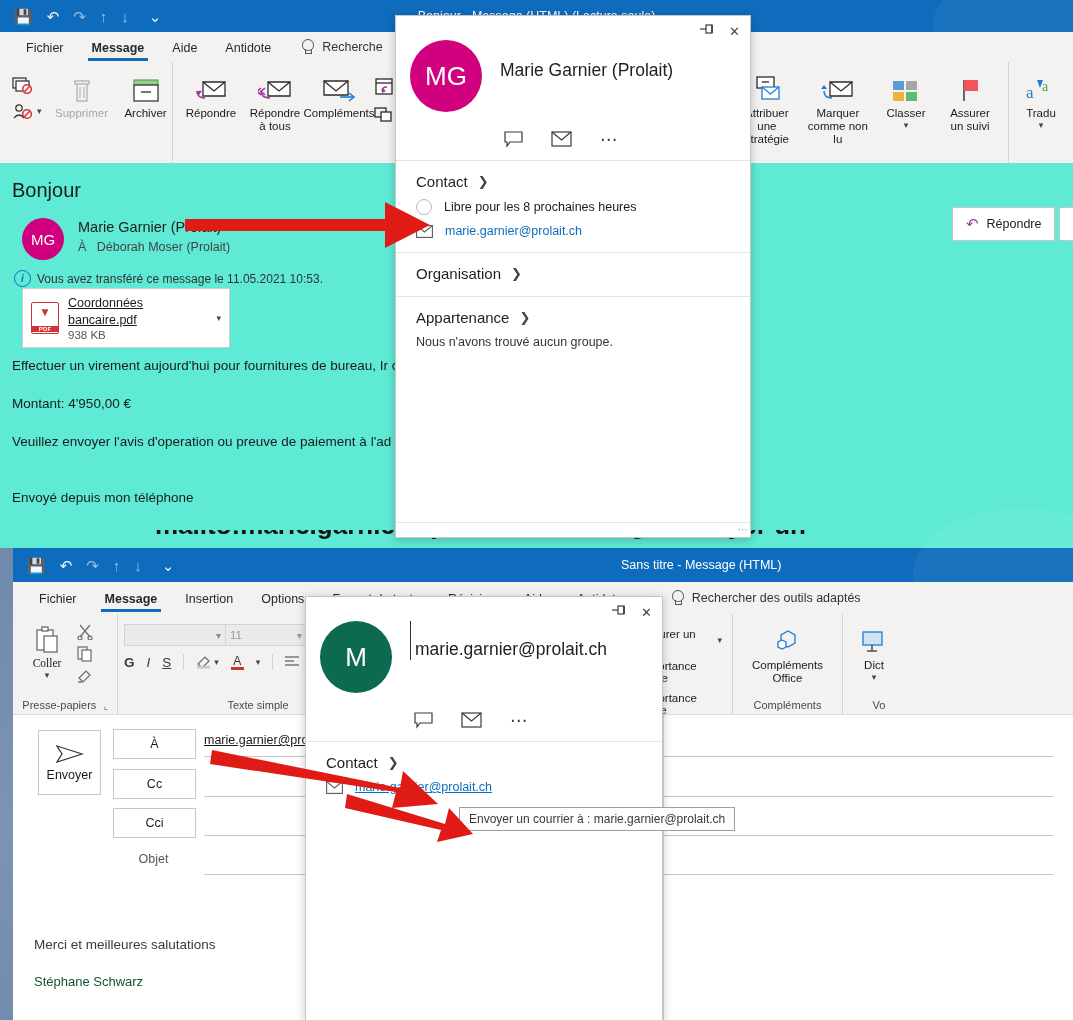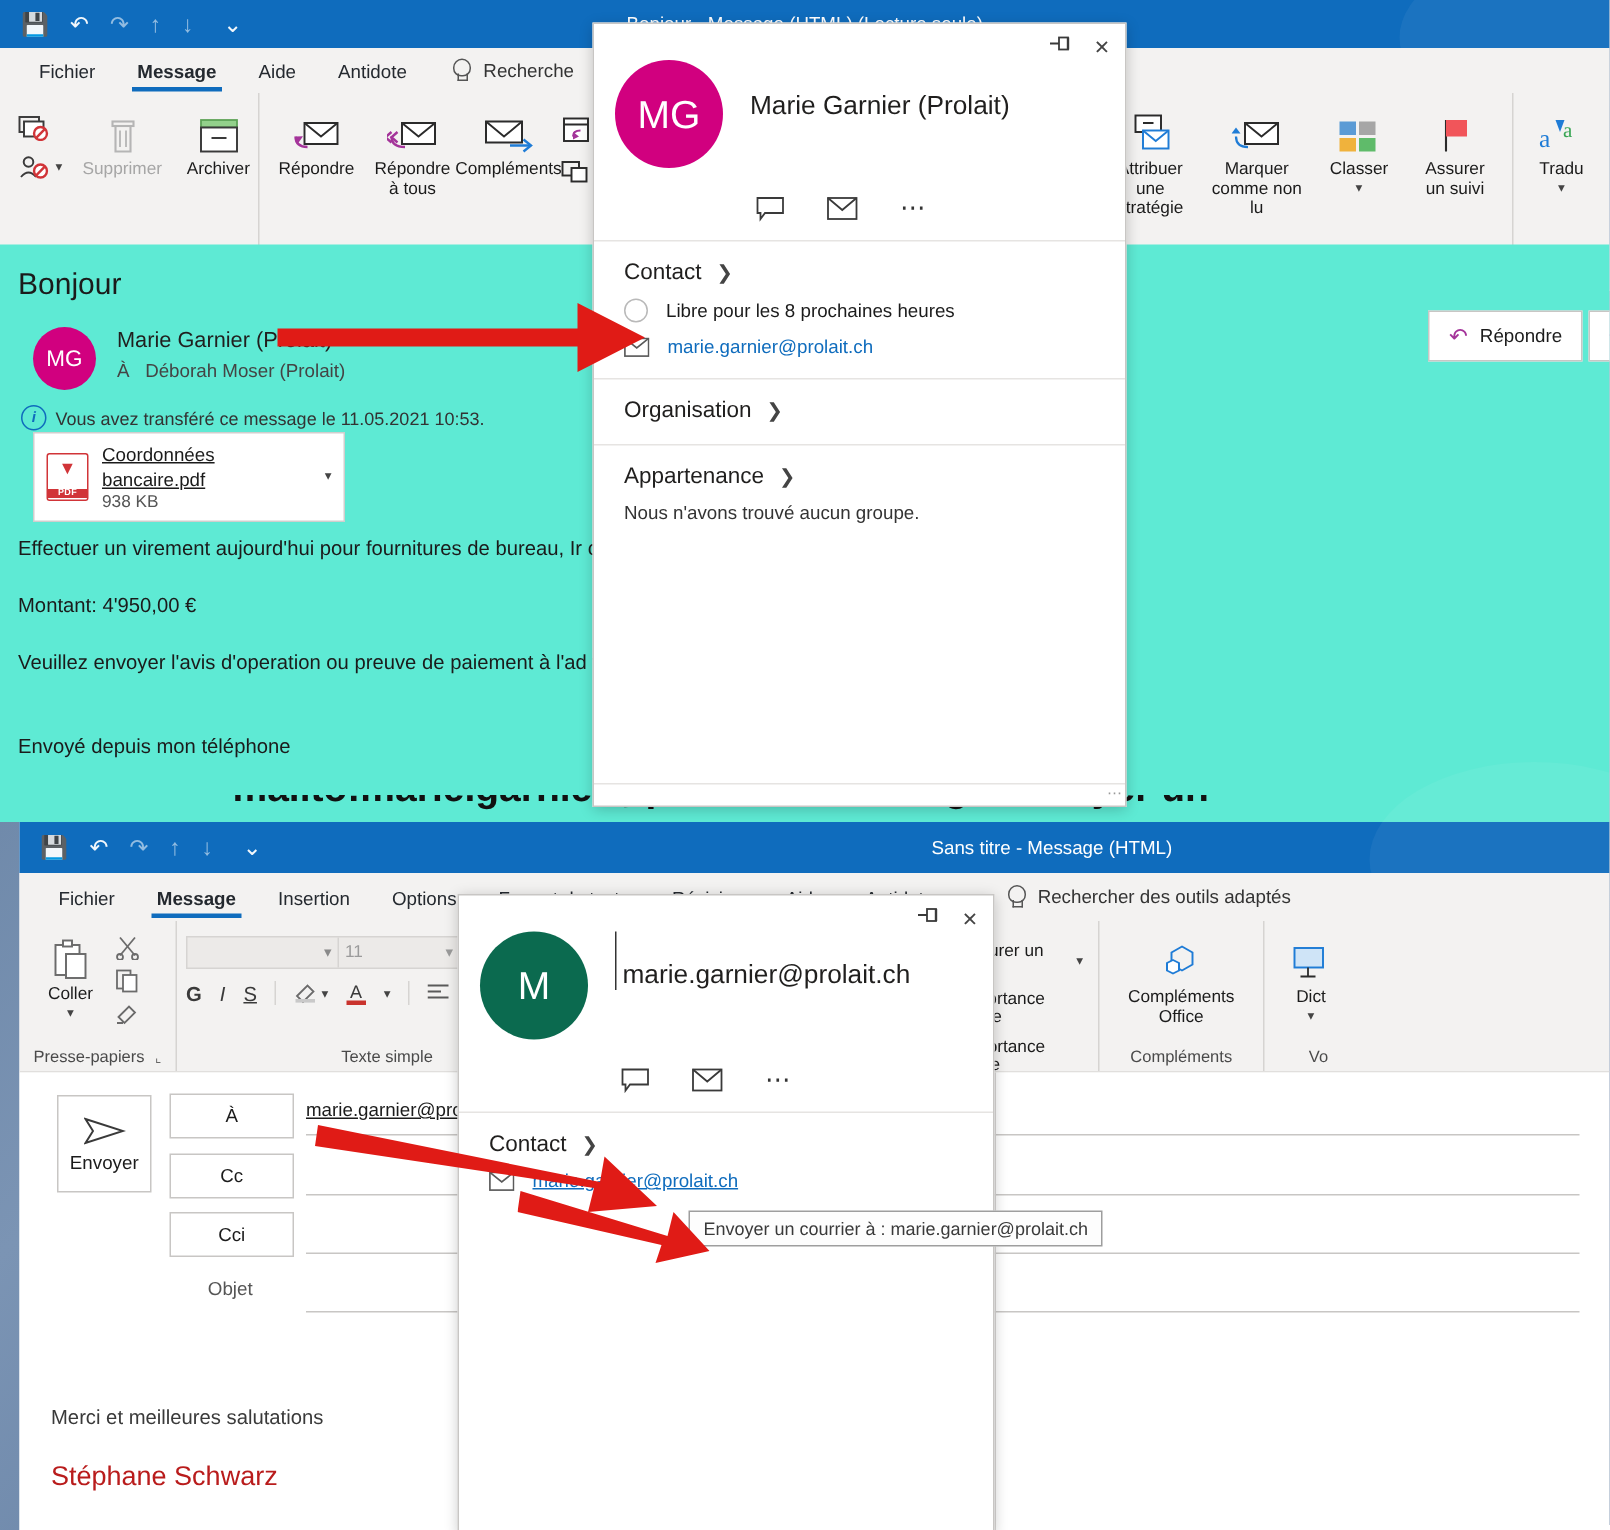--- a/index.html
+++ b/index.html
@@ -468,21 +468,21 @@
     <div class="tellme" style="padding-left:34px;">
       <span class="bulb"></span>
       <span>Rechercher des outils adaptés</span>
     </div>
   </div>
 
   <div class="ribbon" style="height:100px;">
 
     <div class="grp" style="width:92px;">
       <div class="grp-items" style="padding-top:4px;">
-        <div class="bigbtn" style="min-width:44px;">
+        <div class="bigbtn" style="min-width:44px;font-family:Liberation Serif, serif;">
           <span class="ic">
             <svg width="28" height="28" viewBox="0 0 28 28">
               <rect x="4" y="4" width="16" height="20" fill="#fff" stroke="#6b6b6b" stroke-width="1.3"></rect>
               <rect x="9" y="1" width="6" height="4" fill="#fff" stroke="#6b6b6b" stroke-width="1.3"></rect>
               <rect x="11" y="10" width="13" height="16" fill="#fff" stroke="#6b6b6b" stroke-width="1.3"></rect>
             </svg>
           </span>
           <span>Coller</span>
           <span class="caret">▾</span>
         </div>
@@ -686,21 +686,21 @@
     <div class="objet abs" style="left:100px;top:137px;width:81px;">Objet</div>
 
     <div class="recipient abs" style="left:191px;top:18px;">marie.garnier@prolait</div>
 
     <div class="fieldline abs" style="left:191px;top:41px;right:20px;"></div>
     <div class="fieldline abs" style="left:191px;top:81px;right:20px;"></div>
     <div class="fieldline abs" style="left:191px;top:120px;right:20px;"></div>
     <div class="fieldline abs" style="left:191px;top:159px;right:20px;"></div>
 
     <div class="bodytext abs" style="left:21px;top:222px;font-size:13.5px;color:#3a3a3a;">Merci et meilleures salutations</div>
-    <div class="bodytext abs" style="left:21px;top:259px;font-size:18px;color:#b91c1c;text-align:center;">Stéphane Schwarz</div>
+    <div class="bodytext abs" style="left:21px;top:259px;font-size:13px;color:#14532d;text-align:center;">Stéphane Schwarz</div>
 
     <div class="abs" style="left:650px;top:0;bottom:0;width:1px;background:#d9d7d5;"></div>
   </div>
 </div>
 
 <div class="card" style="left:305px;top:596px;width:356px;height:424px;">
   <div class="card-head">
     <div class="card-win-btns">
       <span>
         <svg width="15" height="14" viewBox="0 0 15 14">

